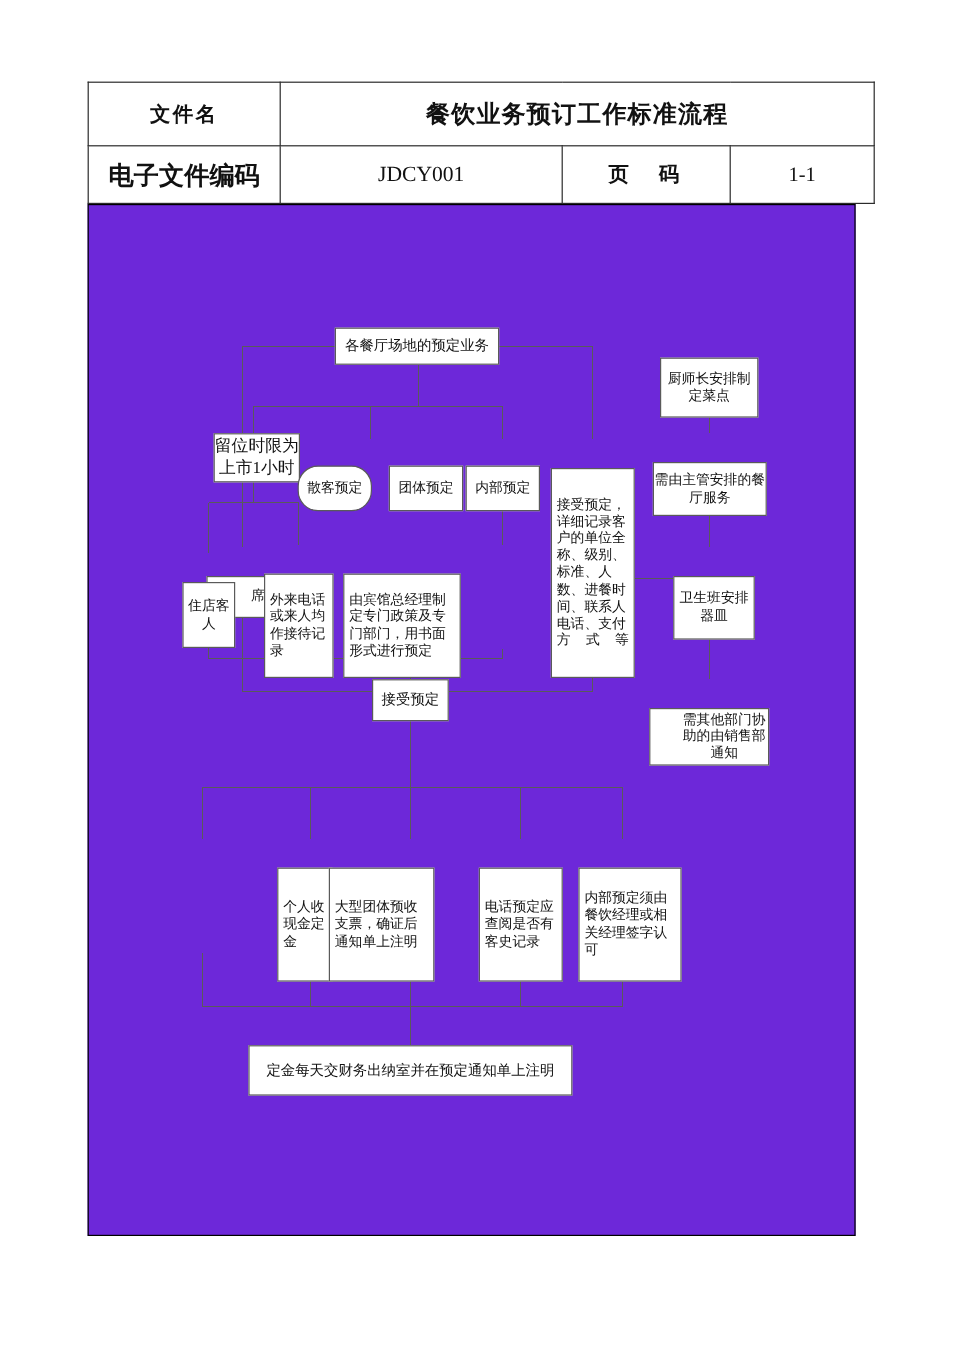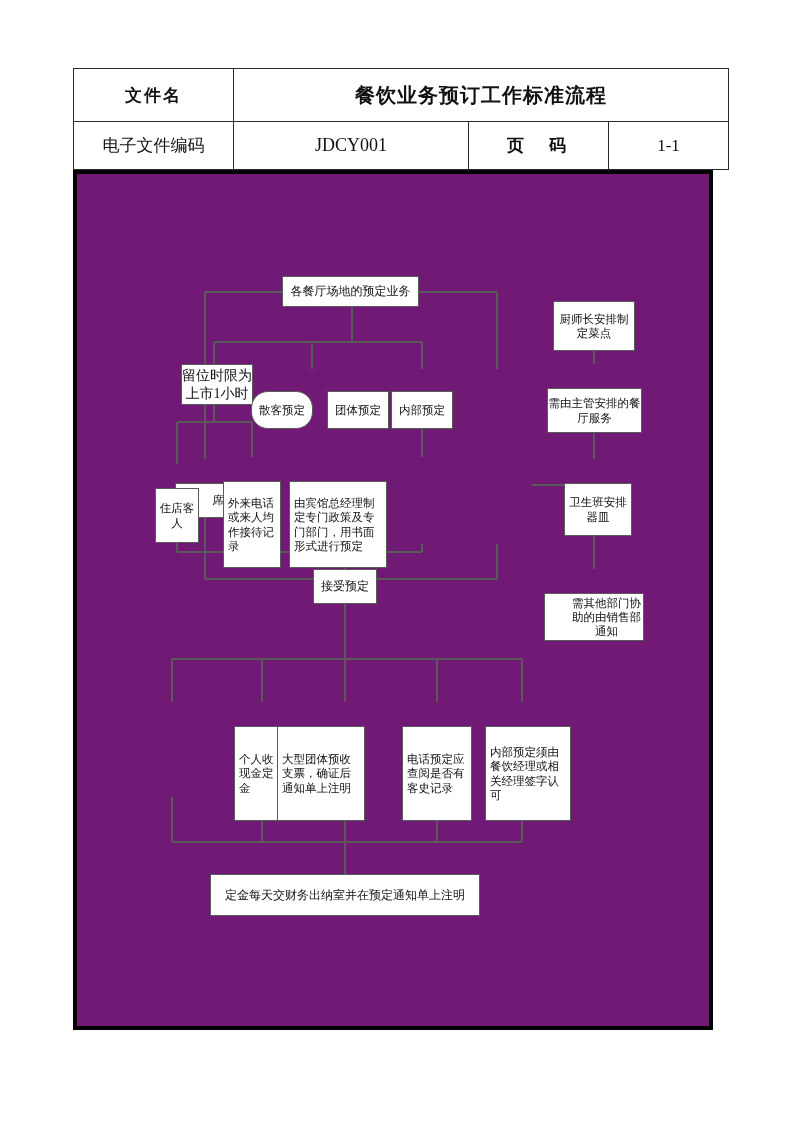--- a/index.html
+++ b/index.html
@@ -38,22 +38,22 @@
     letter-spacing: 2px;
     height: 50px;
   }
   .hdr-title {
     font-size: 20px;
     font-weight: bold;
     letter-spacing: 1px;
     height: 50px;
   }
   .hdr-code-label {
-    font-size: 17px;
-    font-weight: normal;
+    font-size: 21px;
+    font-weight: bold;
     height: 45px;
   }
   .hdr-code-value {
     font-size: 18px;
     height: 45px;
   }
   .hdr-page-label {
     font-size: 17px;
     font-weight: bold;
     letter-spacing: 4px;
@@ -64,23 +64,23 @@
     height: 45px;
   }
 
   
   #flow-frame {
     position: absolute;
     left: 73px;
     top: 170px;
     width: 640px;
     height: 860px;
-    border: 4px solid #000000;
+    border: 1px solid #000000;
     box-sizing: border-box;
-    background: #701a75;
+    background: #6d28d9;
   }
   #flow-canvas {
     position: absolute;
     left: 0;
     top: 0;
     width: 640px;
     height: 860px;
   }
 
   
@@ -228,20 +228,23 @@
   </div>
 
   <div class="node n-md lefty" style="left:146px; top:283px; width:58px; height:87px;">
     <span>外来电话或来人均作接待记录</span>
   </div>
 
   <div class="node n-md lefty" style="left:212px; top:283px; width:98px; height:87px;">
     <span>由宾馆总经理制定专门政策及专门部门，用书面形式进行预定</span>
   </div>
 
+  <div class="node n-md lefty just" style="left:385px; top:195px; width:70px; height:175px;">
+    <span>接受预定，详细记录客户的单位全称、级别、标准、人数、进餐时间、联系人电话、支付方式等</span>
+  </div>
 
   <div class="node n-md" style="left:476px; top:103px; width:82px; height:50px;">
     <span>厨师长安排制定菜点</span>
   </div>
 
   <div class="node n-md" style="left:470px; top:190px; width:95px; height:45px;">
     <span>需由主管安排的餐厅服务</span>
   </div>
 
   <div class="node n-md" style="left:487px; top:285px; width:68px; height:53px;">

